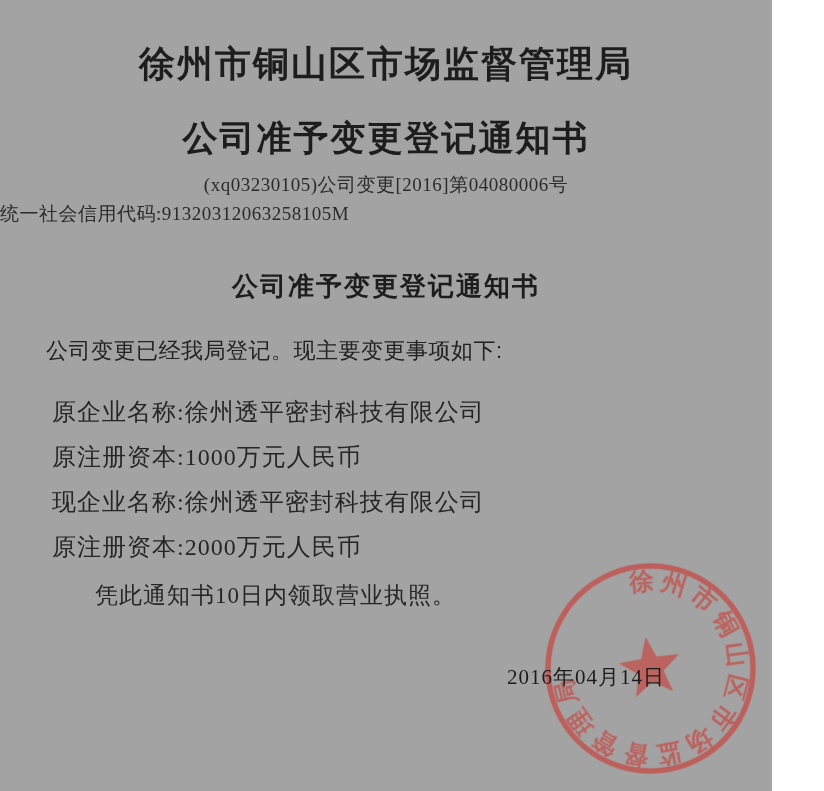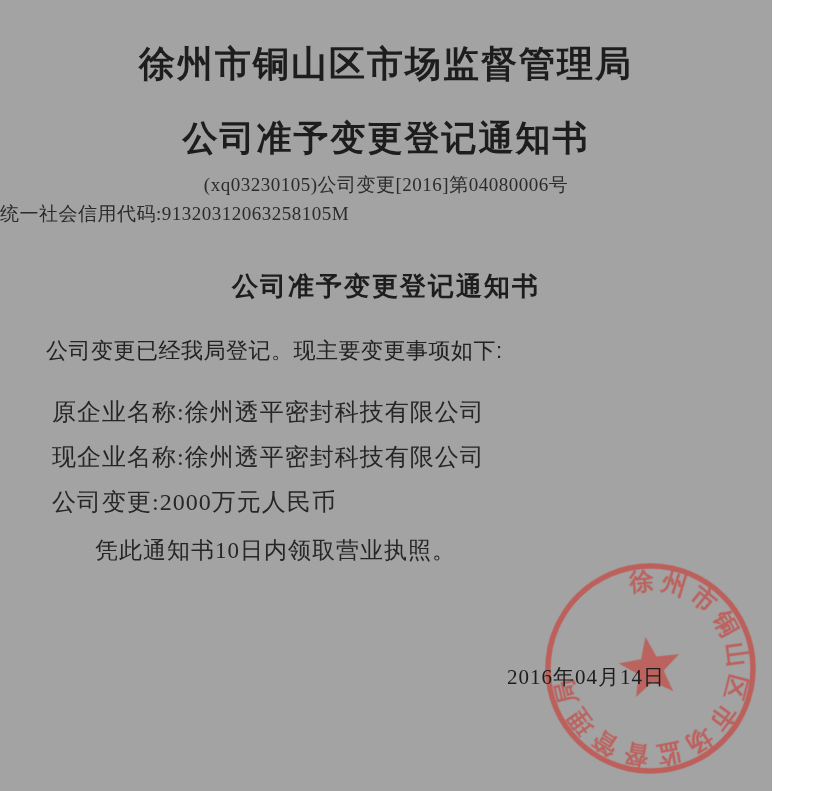--- a/index.html
+++ b/index.html
@@ -137,22 +137,23 @@
   <div class="credit-line">统一社会信用代码:91320312063258105M</div>
 
 
 
   <div class="company">公司准予变更登记通知书</div>
 
   <div class="statement">公司变更已经我局登记。现主要变更事项如下:</div>
 
   <div class="items">
     <div class="item">原企业名称:徐州透平密封科技有限公司</div>
+    <div class="item">原注册资本:1000万元人民币</div>
     <div class="item">现企业名称:徐州透平密封科技有限公司</div>
-    <div class="item">公司变更:2000万元人民币</div>
+    <div class="item">原注册资本:2000万元人民币</div>
   </div>
 
   <div class="note">凭此通知书10日内领取营业执照。</div>
 
   <div class="issue-date">2016年04月14日</div>
 
   <svg class="seal" viewBox="0 0 220 220">
     <defs>
       <path id="sealArc" d="M 73,174.1 a 74,74 0 1 1 74,-128.2 a 74,74 0 1 1 -74,128.2" fill="none"></path>
     </defs>

